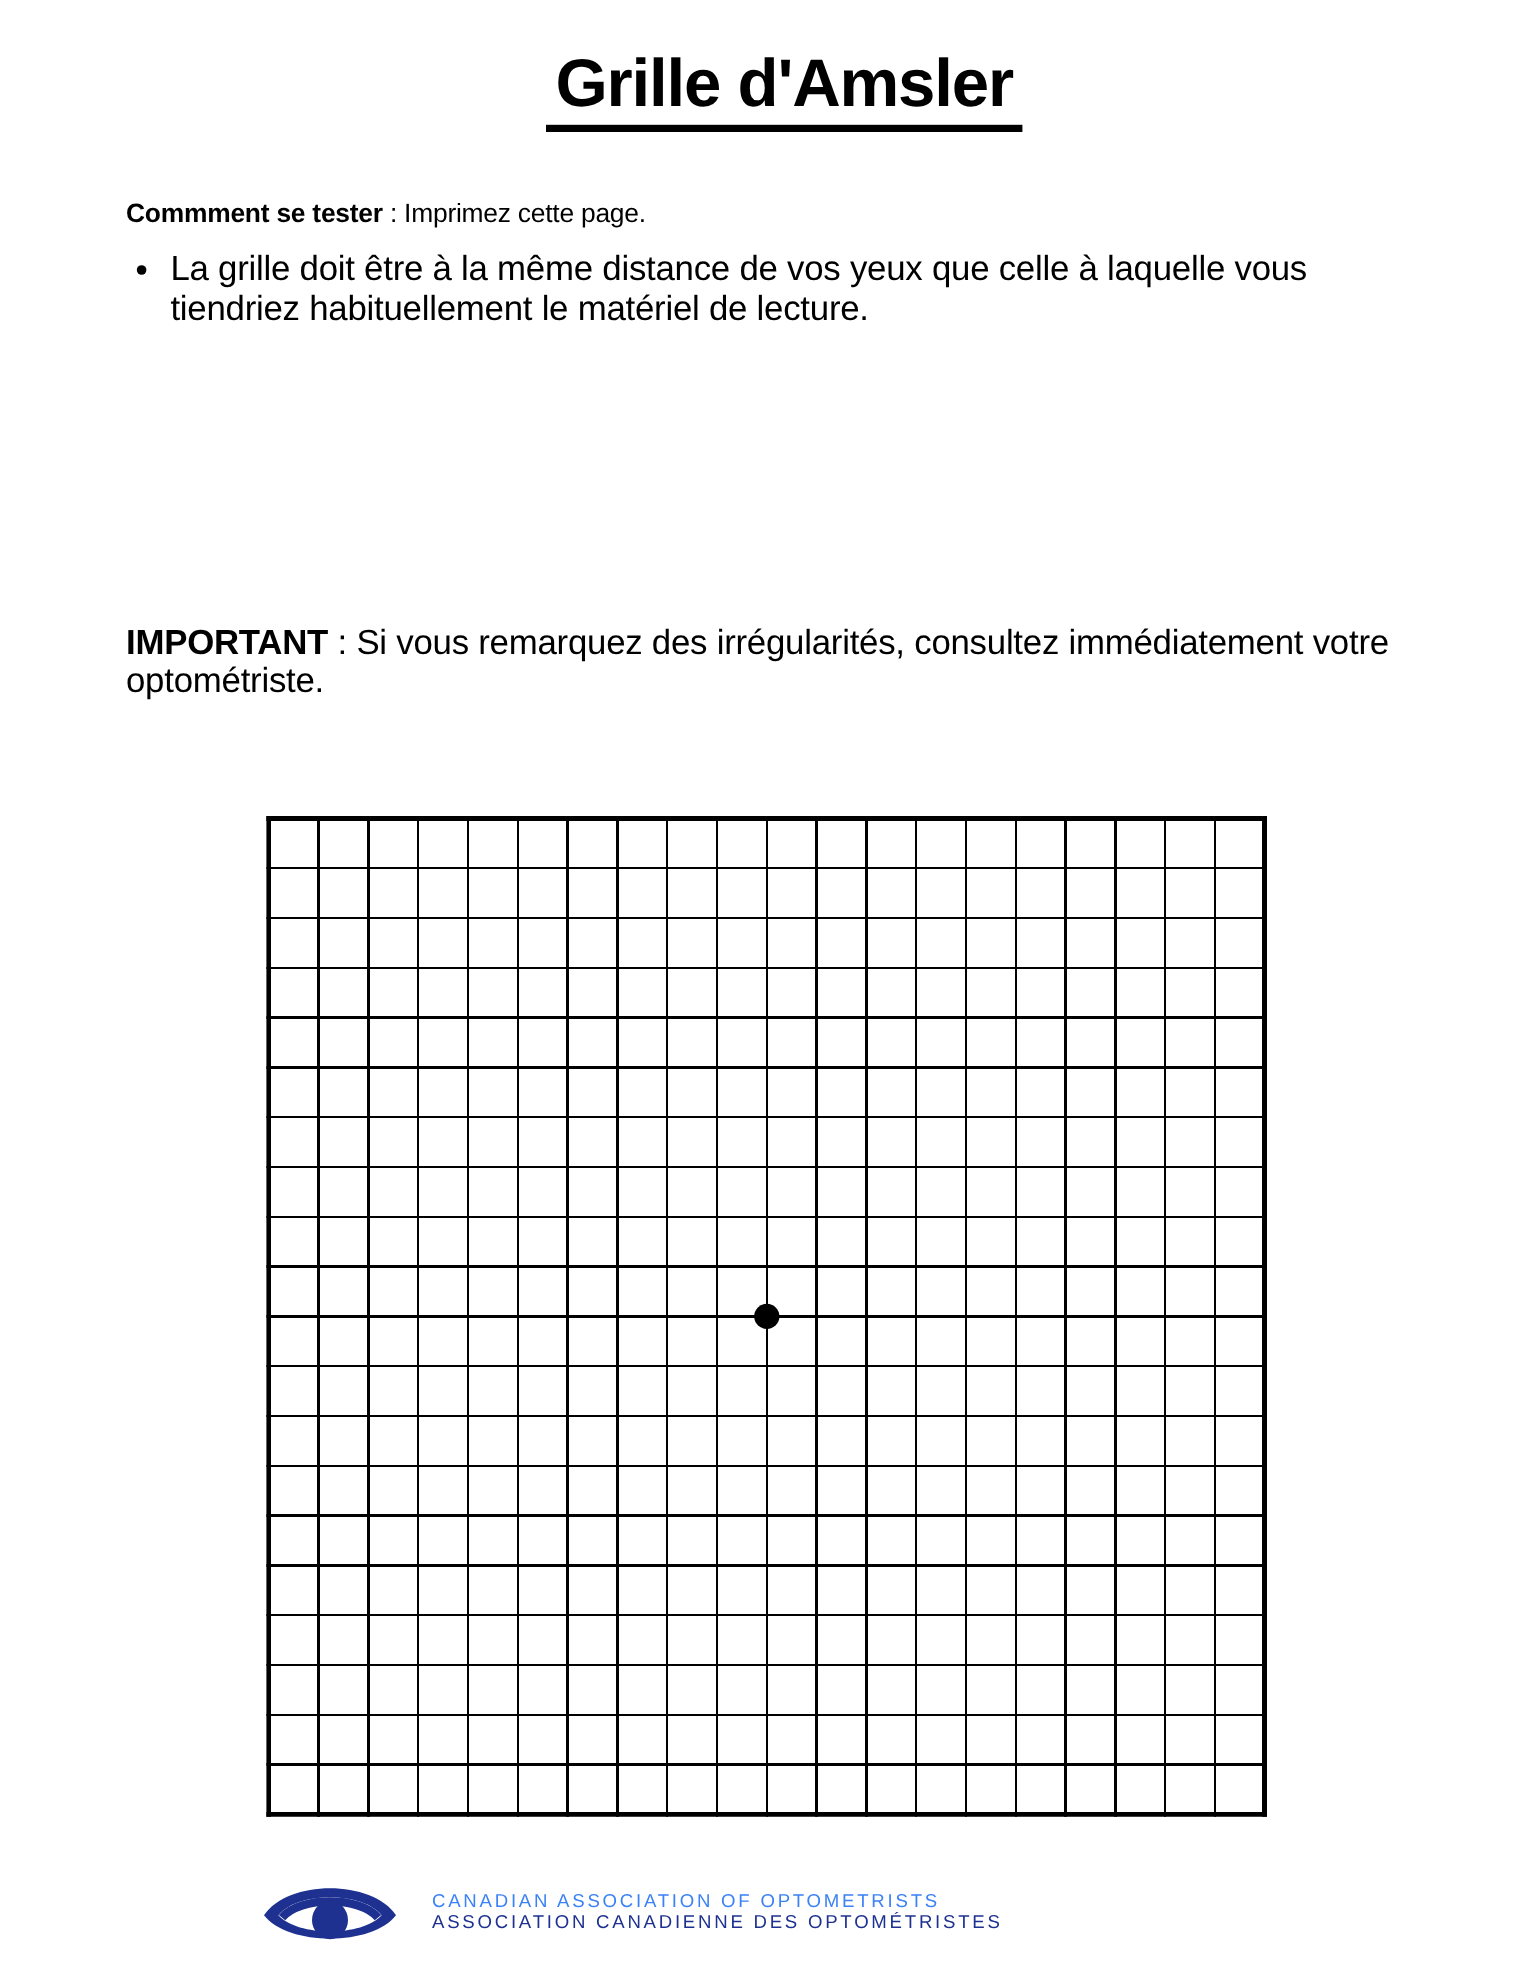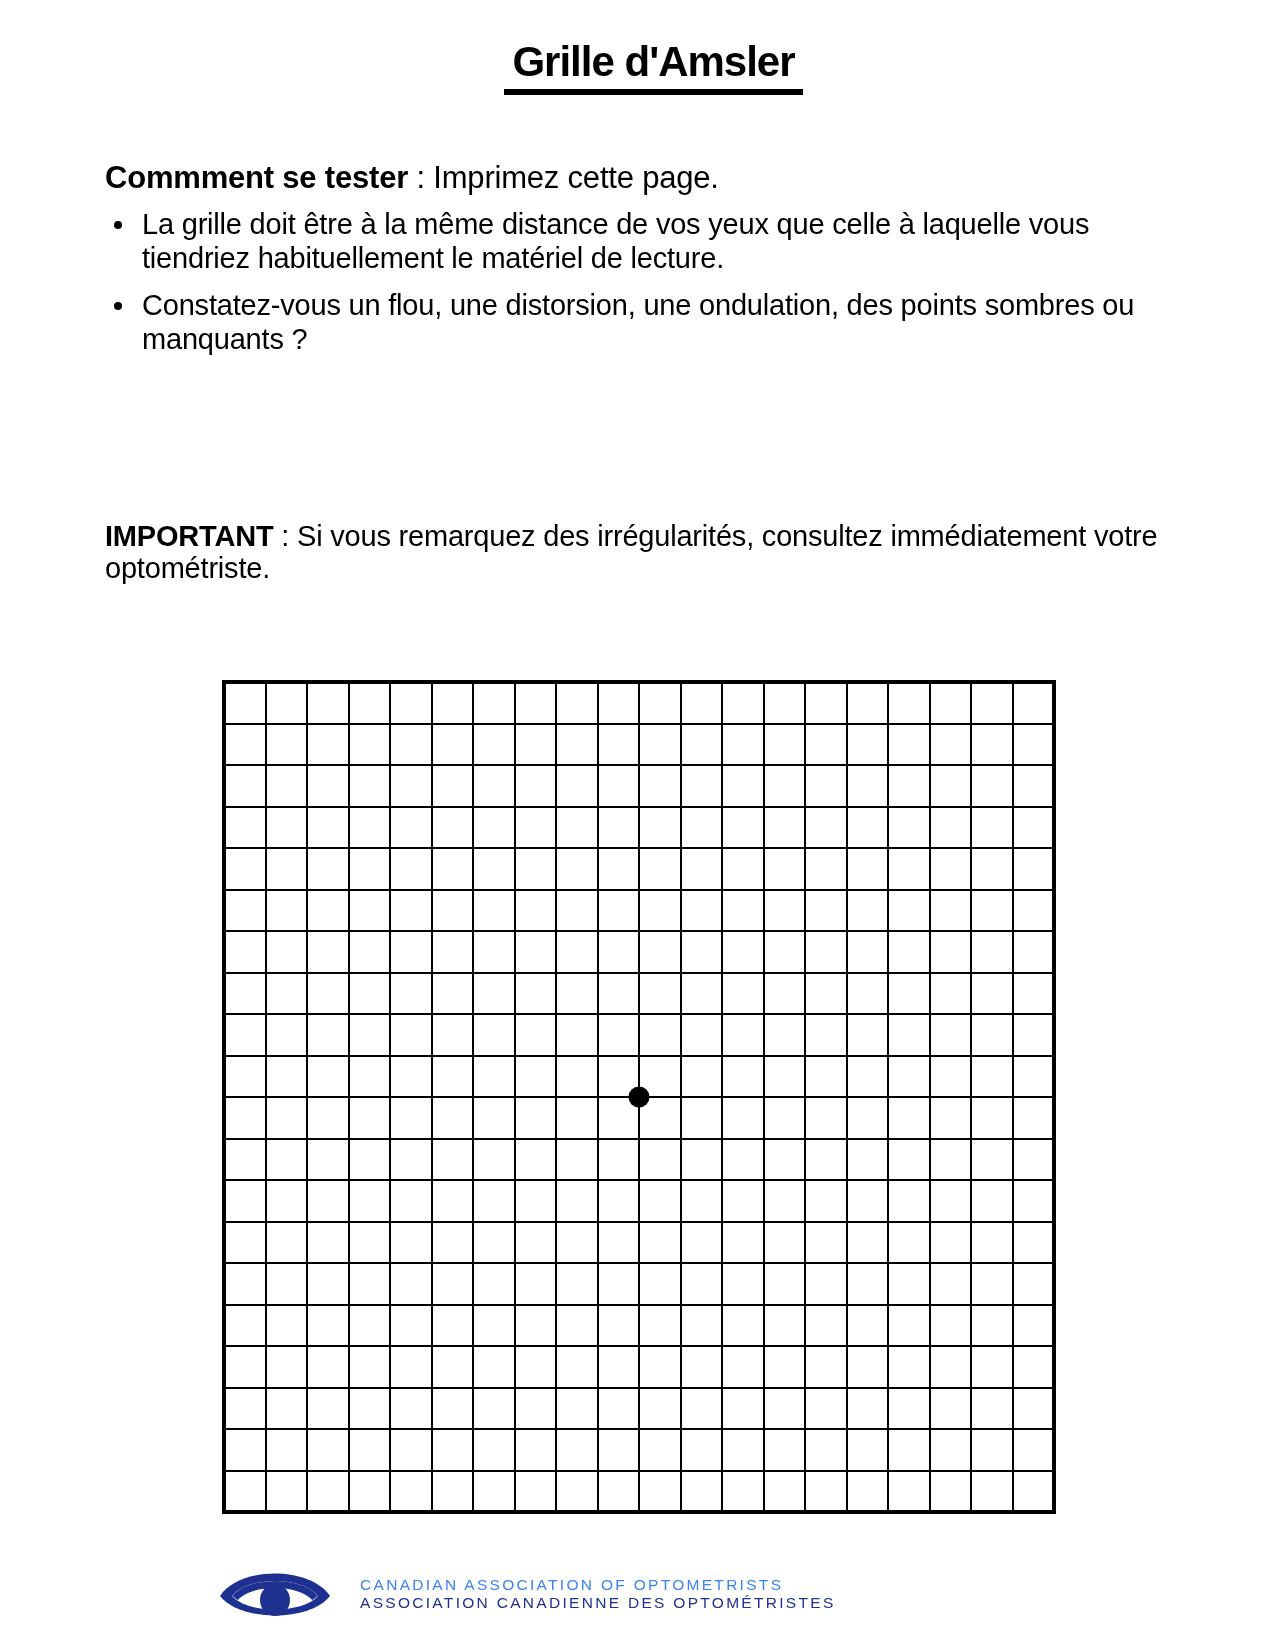--- a/index.html
+++ b/index.html
@@ -12,31 +12,31 @@
     overflow: hidden;
   }
 
   
   .title-wrap {
     position: absolute; left: 100px; top: 40px; width: 1060px;
     text-align: center;
   }
   .page-title {
     display: inline-block;
-    font-size: 42px; font-weight: 700; letter-spacing: -1px;
+    font-size: 56px; font-weight: 700; letter-spacing: -1px;
     line-height: 1.05;
     border-bottom: 6px solid #000;
     padding: 0 8px 5px 8px;
     margin-left: 47px;
   }
 
   
   .howto {
     position: absolute; left: 105px; top: 160px; width: 1075px;
-    font-size: 31px; line-height: 35px; letter-spacing: -0.2px;
+    font-size: 22px; line-height: 35px; letter-spacing: -0.2px;
   }
   .bold { font-weight: 700; }
 
   ul.bullets {
     position: absolute; left: 105px; top: 207px; width: 1078px;
     list-style: none;
     font-size: 29px; line-height: 34px; letter-spacing: -0.2px;
   }
   ul.bullets li {
     position: relative;
@@ -79,21 +79,20 @@
 <body>
 
 <div class="title-wrap">
   <h1 class="page-title">Grille d'Amsler</h1>
 </div>
 
 <p class="howto"><span class="bold">Commment se tester</span><span> : Imprimez cette page.</span></p>
 
 <ul class="bullets" id="bullet-list">
     <li>La grille doit être à la même distance de vos yeux que celle à laquelle vous tiendriez habituellement le matériel de lecture.</li>
-    <li>Constatez-vous un flou, une distorsion, une ondulation, des points sombres ou manquants ?</li>
   </ul>
 
 <p class="important"><span class="bold">IMPORTANT</span><span> : Si vous remarquez des irrégularités, consultez immédiatement votre optométriste.</span></p>
 
 <div class="grid-wrap" id="grid-wrap">
     <svg width="834" height="834" viewBox="0 0 834 834">
       <line x1="2" y1="0" x2="2" y2="834" stroke="#000000" stroke-width="4" shape-rendering="crispEdges"></line>
       <line x1="0" y1="2" x2="834" y2="2" stroke="#000000" stroke-width="4" shape-rendering="crispEdges"></line>
       <line x1="43.5" y1="0" x2="43.5" y2="834" stroke="#000000" stroke-width="2" shape-rendering="crispEdges"></line>
       <line x1="0" y1="43.5" x2="834" y2="43.5" stroke="#000000" stroke-width="2" shape-rendering="crispEdges"></line>

